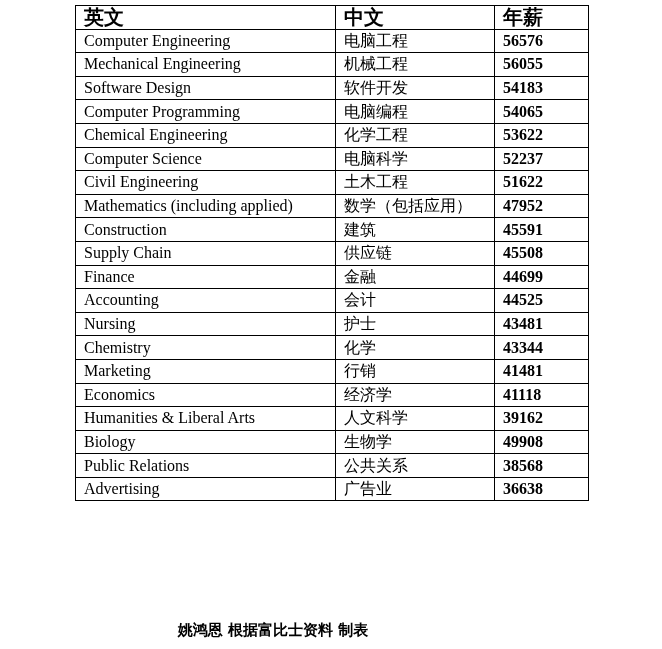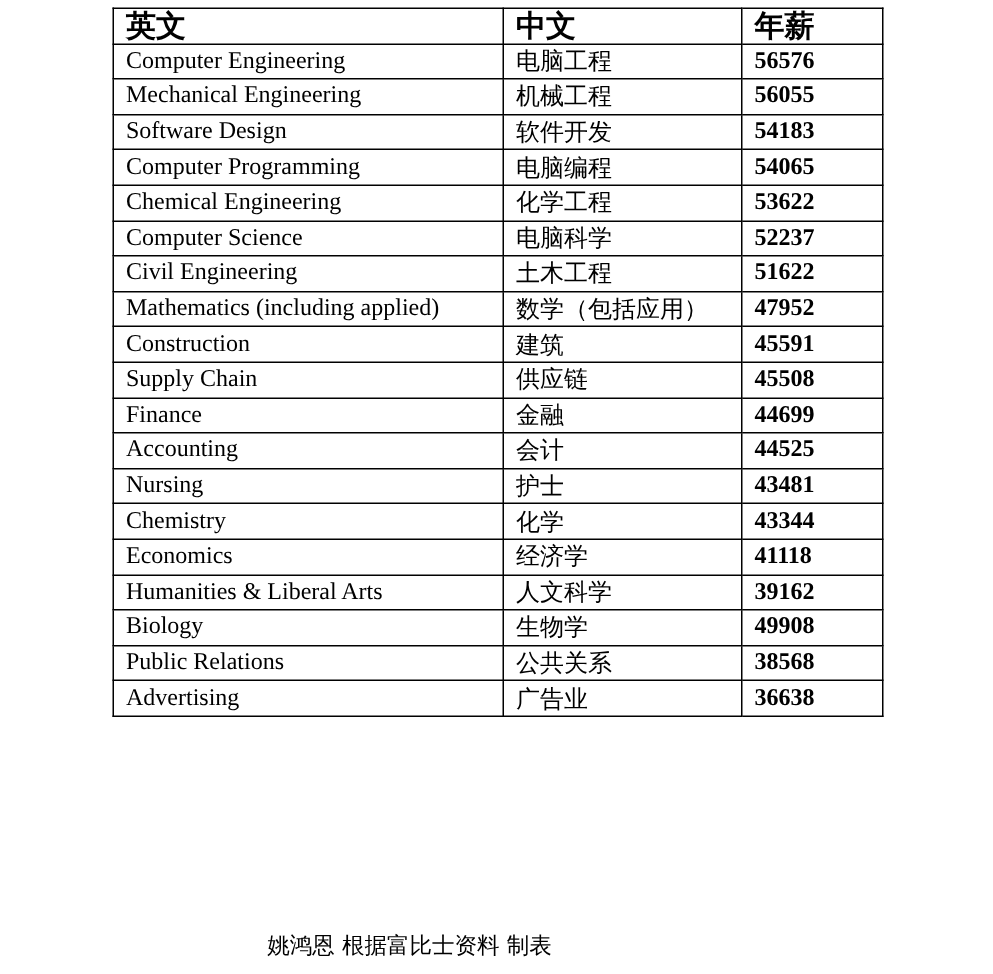--- a/index.html
+++ b/index.html
@@ -3,21 +3,21 @@
 <meta charset="utf-8">
 <style>
   html, body { margin:0; padding:0; background:#ffffff; }
   body { width:662px; height:649px; position:relative; overflow:hidden; font-family:"Liberation Serif", "DejaVu Serif", serif; color:#000; }
   table { position:absolute; left:75px; top:5px; border-collapse:collapse; width:513px; table-layout:fixed; }
   td, th { border:1px solid #000; padding:0 0 0 8px; height:22.6px; line-height:22px; font-size:16px; text-align:left; white-space:nowrap; overflow:hidden; }
   th { font-weight:bold; font-family:"DejaVu Sans", sans-serif; font-size:20px; }
   col.c1 { width:260px; } col.c2 { width:159px; } col.c3 { width:94px; }
   td.zh { font-family:"DejaVu Sans", sans-serif; font-size:16px; }
   td.num { font-weight:bold; font-size:16px; }
-  .caption { position:absolute; left:0; width:546px; top:620px; text-align:center; font-family:"DejaVu Sans", sans-serif; font-weight:normal; font-size:15px; line-height:20px; }
+  .caption { position:absolute; left:0; width:546px; top:620px; text-align:center; font-family:"DejaVu Sans", sans-serif; font-weight:bold; font-size:15px; line-height:20px; }
 </style>
 </head>
 <body>
 
 <table>
   <colgroup>
       <col class="c1">
       <col class="c2">
       <col class="c3">
     </colgroup>
@@ -93,20 +93,25 @@
         <td>Nursing</td>
         <td class="zh">护士</td>
         <td class="num">43481</td>
       </tr>
       <tr>
         <td>Chemistry</td>
         <td class="zh">化学</td>
         <td class="num">43344</td>
       </tr>
       <tr>
+        <td>Marketing</td>
+        <td class="zh">行销</td>
+        <td class="num">41481</td>
+      </tr>
+      <tr>
         <td>Economics</td>
         <td class="zh">经济学</td>
         <td class="num">41118</td>
       </tr>
       <tr>
         <td>Humanities &amp; Liberal Arts</td>
         <td class="zh">人文科学</td>
         <td class="num">39162</td>
       </tr>
       <tr>

